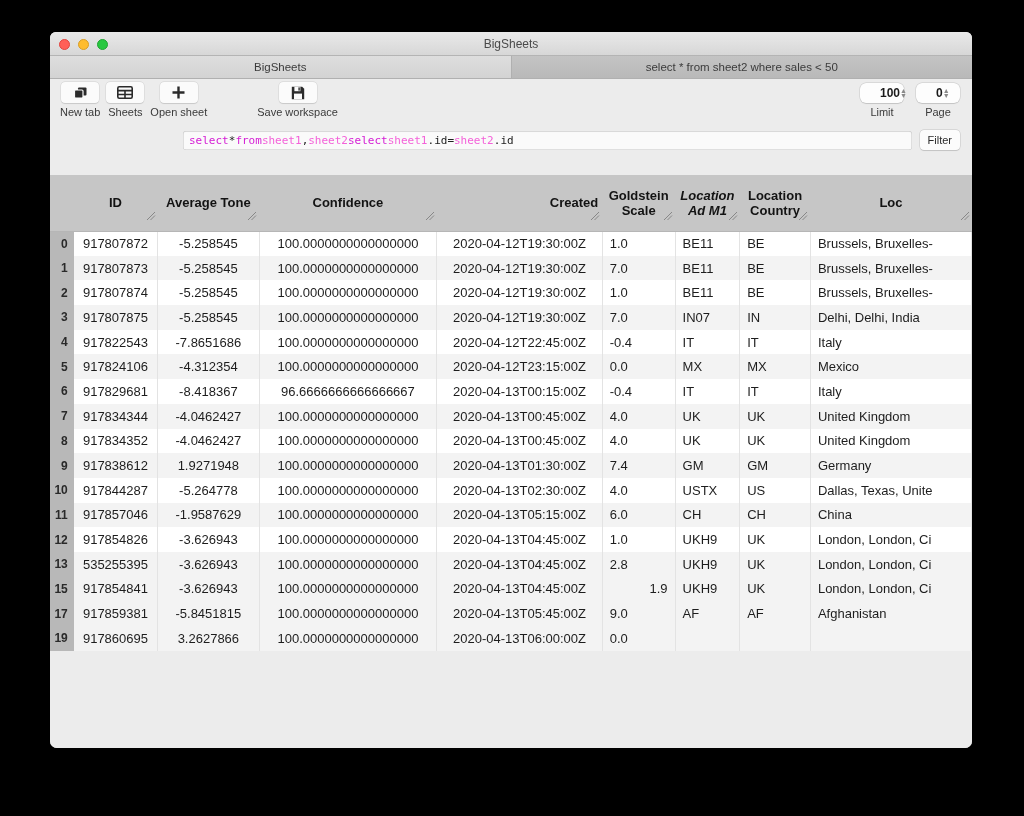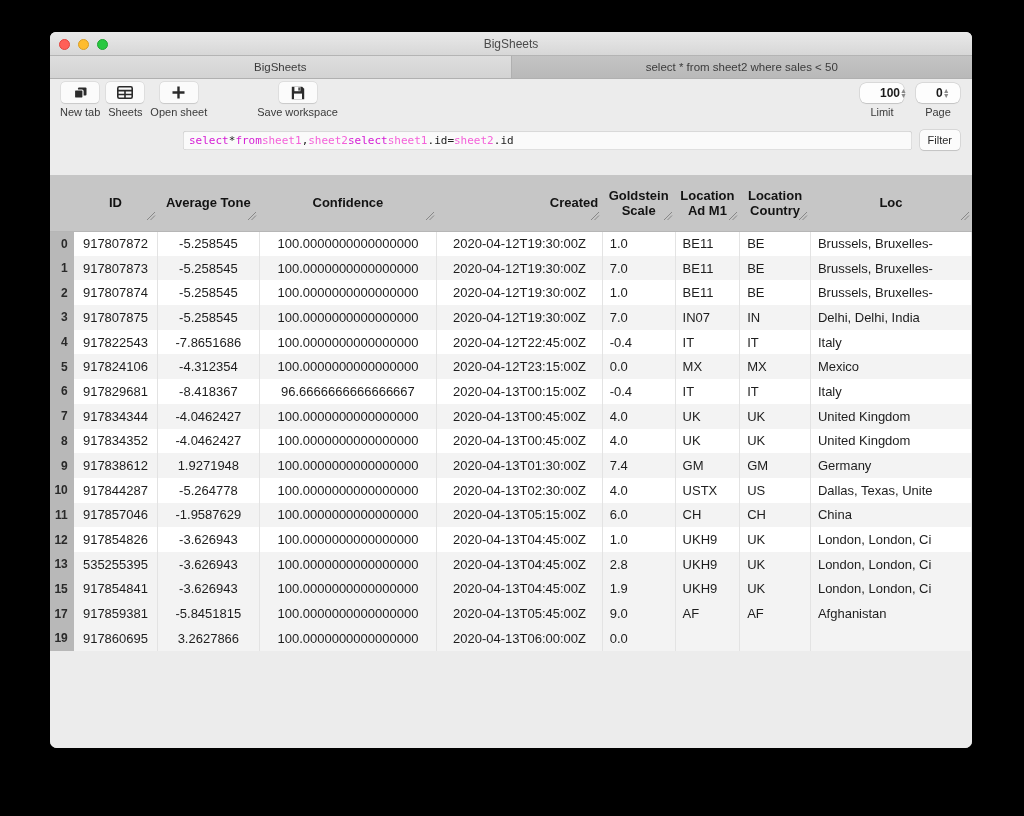--- a/index.html
+++ b/index.html
@@ -305,21 +305,21 @@
                 <line x1="3.5" y1="8" x2="8" y2="3.5" stroke="#555" stroke-width="1"></line>
               </svg></th>
             <th style="width: 176px; text-align: right;"><span>Created</span><svg class="grip" viewBox="0 0 9 9">
                 <line x1="0" y1="8" x2="8" y2="0" stroke="#555" stroke-width="1"></line>
                 <line x1="3.5" y1="8" x2="8" y2="3.5" stroke="#555" stroke-width="1"></line>
               </svg></th>
             <th style="width: 76px;"><span>Goldstein Scale</span><svg class="grip" viewBox="0 0 9 9">
                 <line x1="0" y1="8" x2="8" y2="0" stroke="#555" stroke-width="1"></line>
                 <line x1="3.5" y1="8" x2="8" y2="3.5" stroke="#555" stroke-width="1"></line>
               </svg></th>
-            <th style="width: 66px;"><span>Location Ad M1</span><svg class="grip" viewBox="0 0 9 9">
+            <th style="width: 66px; font-style: italic;"><span>Location Ad M1</span><svg class="grip" viewBox="0 0 9 9">
                 <line x1="0" y1="8" x2="8" y2="0" stroke="#555" stroke-width="1"></line>
                 <line x1="3.5" y1="8" x2="8" y2="3.5" stroke="#555" stroke-width="1"></line>
               </svg></th>
             <th style="width: 76px;"><span>Location Country</span><svg class="grip" viewBox="0 0 9 9">
                 <line x1="0" y1="8" x2="8" y2="0" stroke="#555" stroke-width="1"></line>
                 <line x1="3.5" y1="8" x2="8" y2="3.5" stroke="#555" stroke-width="1"></line>
               </svg></th>
             <th style="width: 180px;"><span>Loc</span><svg class="grip" viewBox="0 0 9 9">
                 <line x1="0" y1="8" x2="8" y2="0" stroke="#555" stroke-width="1"></line>
                 <line x1="3.5" y1="8" x2="8" y2="3.5" stroke="#555" stroke-width="1"></line>
@@ -480,21 +480,21 @@
             <td class="c-left" style="width: 66px;">UKH9</td>
             <td class="c-left" style="width: 76px;">UK</td>
             <td class="c-left" style="width: 180px;">London, London, Ci</td>
           </tr>
           <tr class="alt">
             <td class="rownum">15</td>
             <td class="c-num" style="width: 87px;">917854841</td>
             <td class="c-num" style="width: 114px;">-3.626943</td>
             <td class="c-num" style="width: 191px;">100.0000000000000000</td>
             <td class="c-num" style="width: 176px;">2020-04-13T04:45:00Z</td>
-            <td class="c-left" style="width: 76px;">1.9</td>
+            <td class="c-left" style="width: 76px; text-align: right;">1.9</td>
             <td class="c-left" style="width: 66px;">UKH9</td>
             <td class="c-left" style="width: 76px;">UK</td>
             <td class="c-left" style="width: 180px;">London, London, Ci</td>
           </tr>
           <tr class="alt">
             <td class="rownum">17</td>
             <td class="c-num" style="width: 87px;">917859381</td>
             <td class="c-num" style="width: 114px;">-5.8451815</td>
             <td class="c-num" style="width: 191px;">100.0000000000000000</td>
             <td class="c-num" style="width: 176px;">2020-04-13T05:45:00Z</td>

